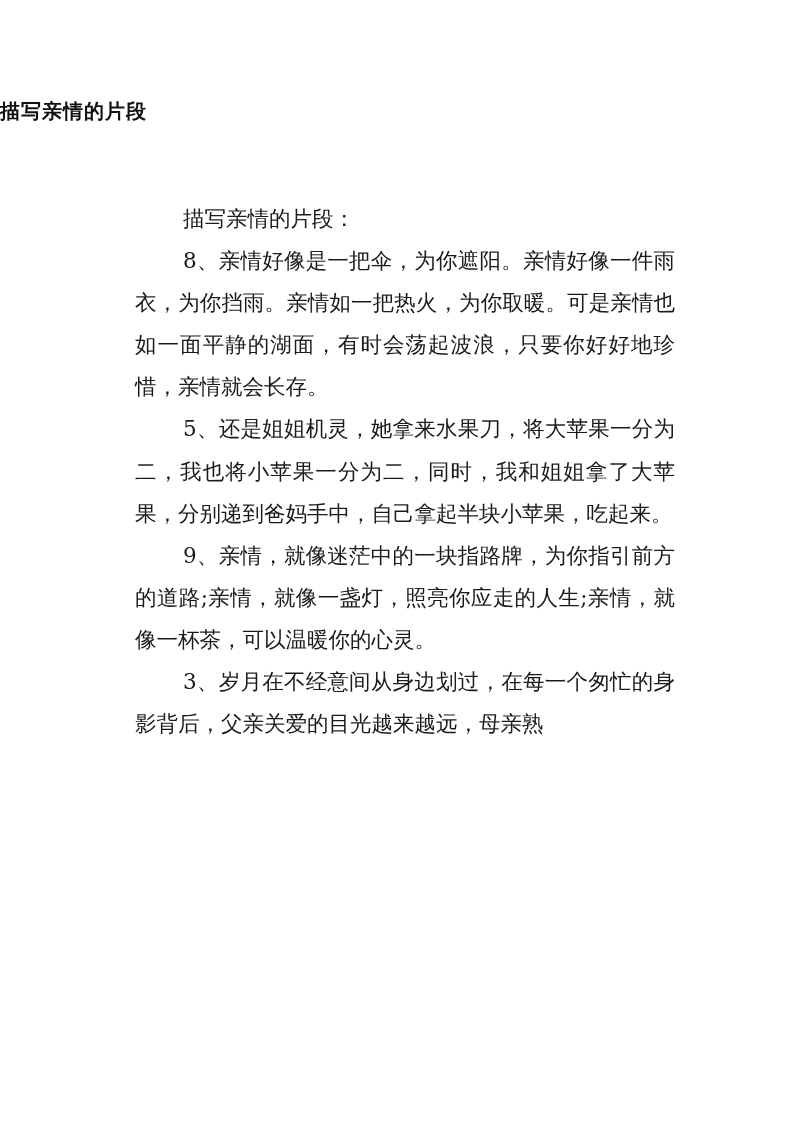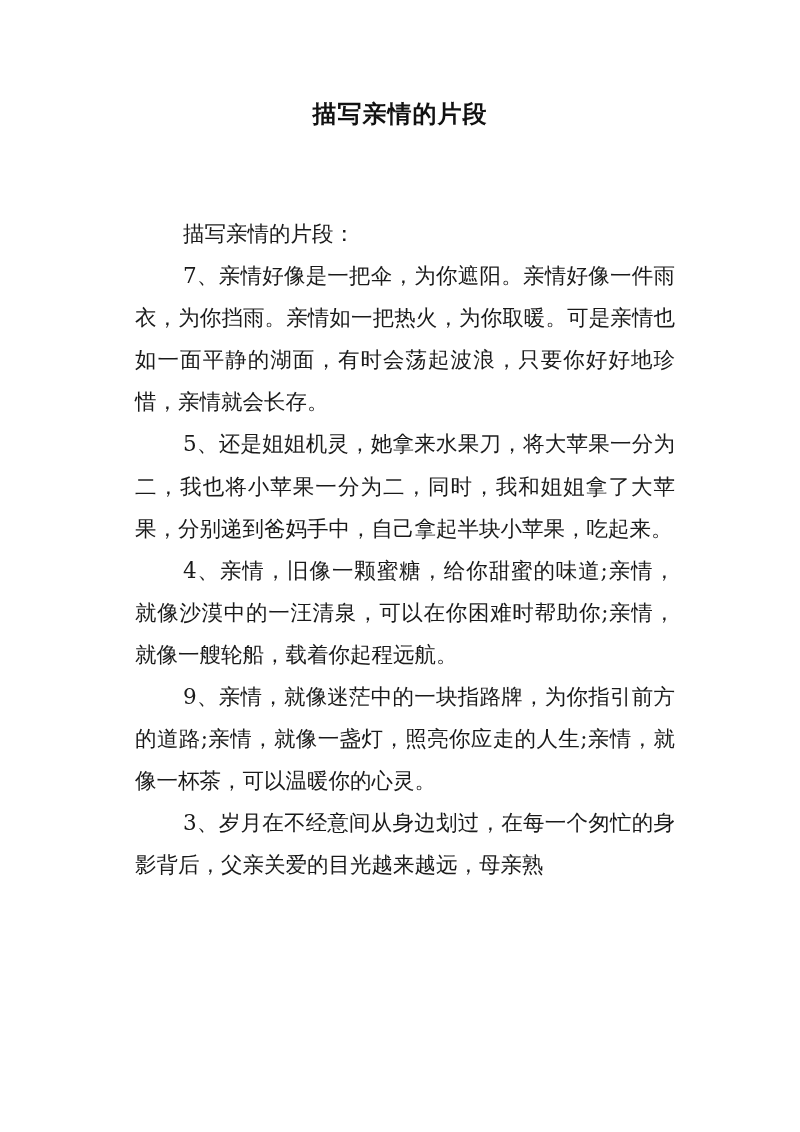--- a/index.html
+++ b/index.html
@@ -1,36 +1,34 @@
 <!DOCTYPE html>
 <html><head>
   <meta charset="utf-8">
   <style>
     html, body { margin: 0; padding: 0; background: #ffffff; }
     body { width: 800px; height: 1132px; overflow: hidden; position: relative; }
     .page { position: absolute; left: 0; top: 0; width: 800px; height: 1132px; background: #fff; }
     .title {
-      position: absolute; left: 0; width: 800px; top: 98px; text-align: center;
-      font-family: "DejaVu Sans", sans-serif; font-weight: bold; font-size: 24px; color: #111;
+      position: absolute; left: 0; width: 800px; top: 98px; 
+      font-family: "DejaVu Sans", sans-serif; font-weight: bold; font-size: 20px; color: #111;
       letter-spacing: 1px;
     }
     .body {
       position: absolute; left: 135px; top: 198px; width: 540px;
       font-family: "DejaVu Serif", serif; font-size: 21.5px; color: #1a1a1a;
       line-height: 42.1px;
-      margin-top: 15px;
     }
     .para { margin: 0; text-indent: 48px; text-align: justify; text-align-last: left; }
   </style>
 </head>
 <body>
 
 <div class="page">
   <div class="title">描写亲情的片段</div>
   <div class="body">
     <p class="para">描写亲情的片段：</p>
-    <p class="para">7、亲情好像是一把伞，为你遮阳。亲情好像一件雨衣，为你挡雨。亲情如一把热火，为你取暖。可是亲情也如一面平静的湖面，有时会荡起波浪，只要你好好地珍惜，亲情就会长存。</p>
+    <p class="para">8、亲情好像是一把伞，为你遮阳。亲情好像一件雨衣，为你挡雨。亲情如一把热火，为你取暖。可是亲情也如一面平静的湖面，有时会荡起波浪，只要你好好地珍惜，亲情就会长存。</p>
     <p class="para">5、还是姐姐机灵，她拿来水果刀，将大苹果一分为二，我也将小苹果一分为二，同时，我和姐姐拿了大苹果，分别递到爸妈手中，自己拿起半块小苹果，吃起来。</p>
-    <p class="para">4、亲情，旧像一颗蜜糖，给你甜蜜的味道;亲情，就像沙漠中的一汪清泉，可以在你困难时帮助你;亲情，就像一艘轮船，载着你起程远航。</p>
     <p class="para">9、亲情，就像迷茫中的一块指路牌，为你指引前方的道路;亲情，就像一盏灯，照亮你应走的人生;亲情，就像一杯茶，可以温暖你的心灵。</p>
     <p class="para">3、岁月在不经意间从身边划过，在每一个匆忙的身影背后，父亲关爱的目光越来越远，母亲熟</p>
   </div>
 </div>
 
 </body></html>

